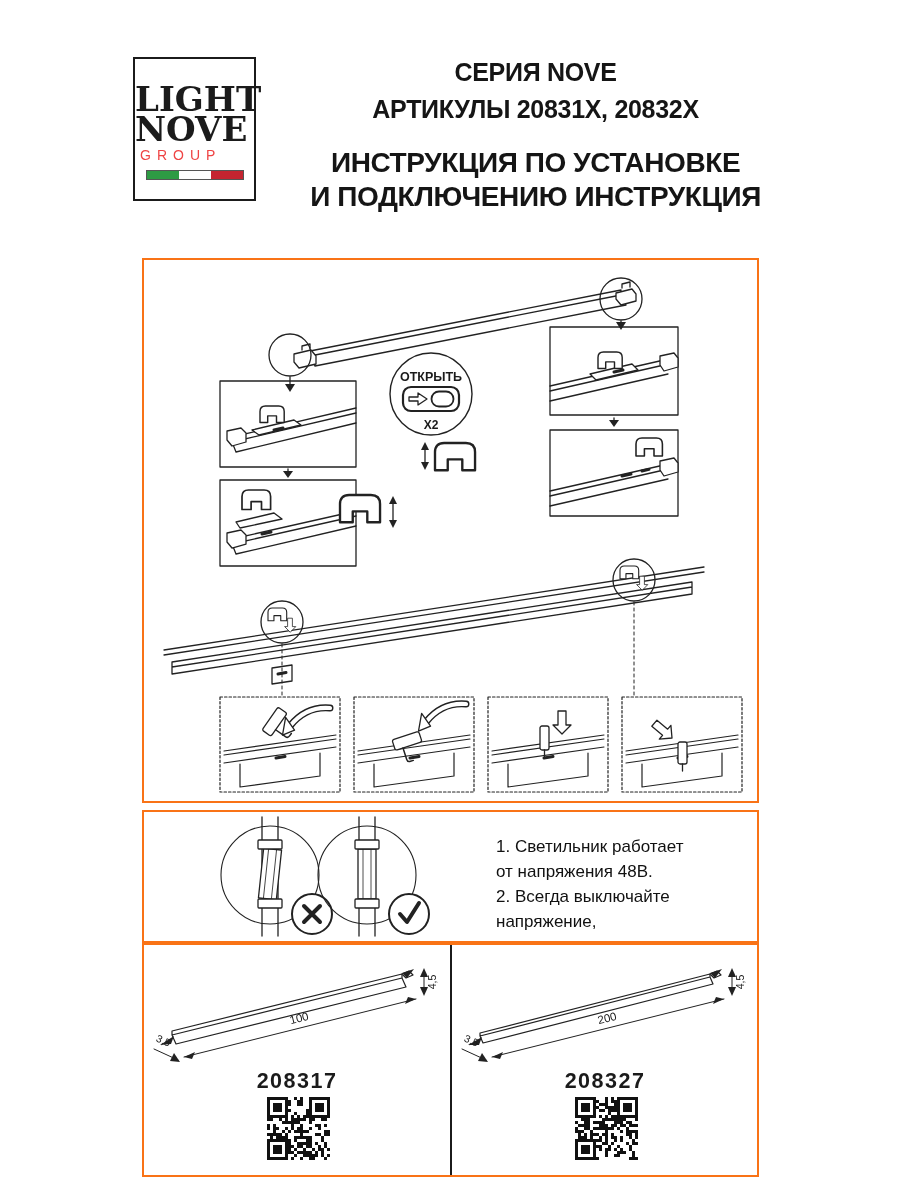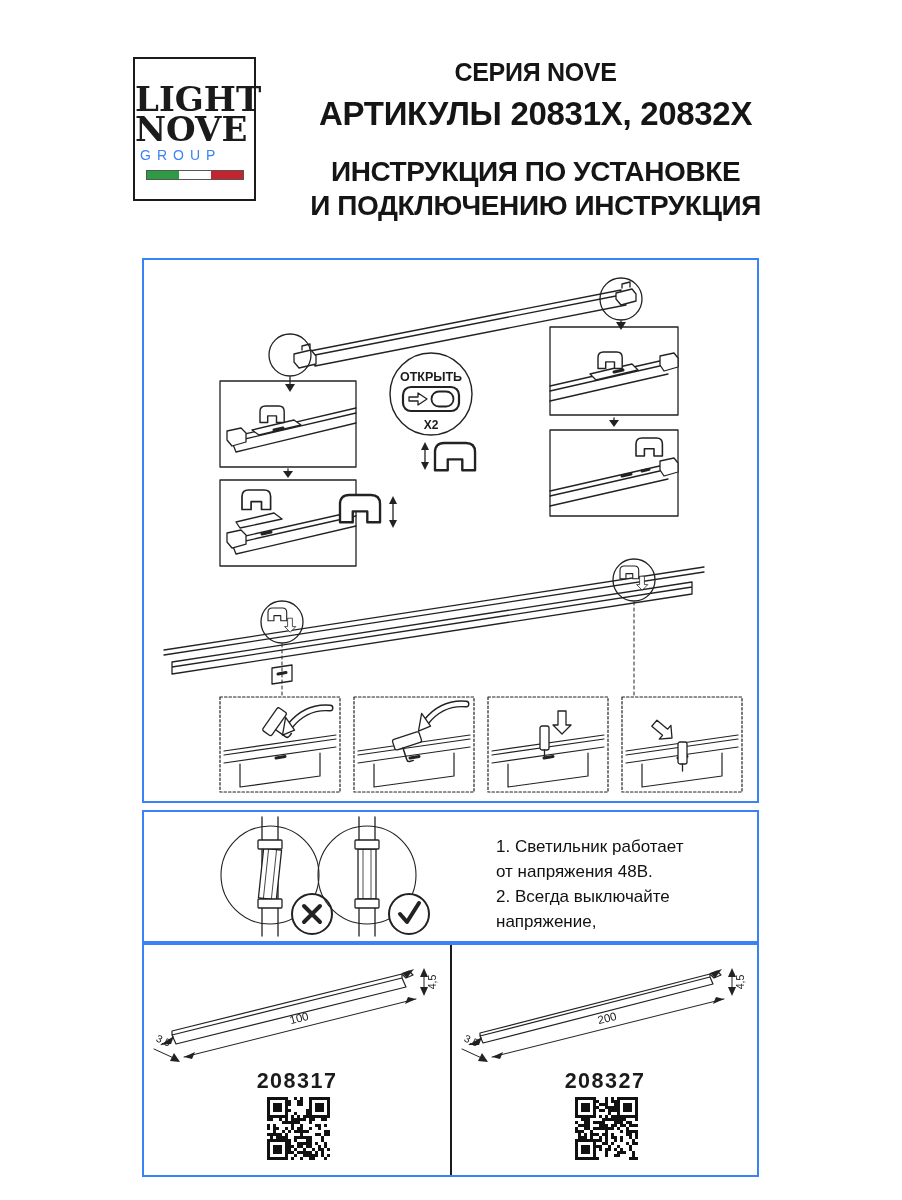--- a/index.html
+++ b/index.html
@@ -3,29 +3,29 @@
 <meta charset="utf-8">
 <style>
   html,body{margin:0;padding:0;background:#fff;}
   .page{position:relative;width:902px;height:1200px;background:#fff;overflow:hidden;
         font-family:"Liberation Sans",sans-serif;color:#1b1b1b;}
   
   .logo-box{position:absolute;left:133px;top:57px;width:119px;height:140px;
             border:2px solid #1b1b1b;background:#fff;}
   .logo-word{font-family:"DejaVu Serif",serif;font-weight:bold;font-size:34px;line-height:30px;letter-spacing:0;}
   .logo-word.first{margin-top:25px;}
-  .logo-group{font-size:14px;letter-spacing:6px;margin-top:3px;margin-left:5px;color:#3b82f6;}
+  .logo-group{font-size:14px;letter-spacing:6px;margin-top:3px;margin-left:5px;color:#ef4444;}
   .logo-flag{width:96px;height:8px;margin:7px auto 0;border:1px solid #555;display:flex;}
   .logo-flag span{flex:1;}
   .hdr{position:absolute;top:58px;right:141px;text-align:center;font-weight:bold;color:#151515;}
   .hdr .series{font-size:25px;letter-spacing:-.3px;}
-  .hdr .articles{font-size:33px;margin-top:8px;letter-spacing:-.3px;}
+  .hdr .articles{font-size:25px;margin-top:8px;letter-spacing:-.3px;}
   .hdr .title{font-size:28px;margin-top:22px;line-height:34px;letter-spacing:-.4px;}
   
-  .box{position:absolute;border:2px solid #3b82f6;background:#fff;box-sizing:border-box;}
+  .box{position:absolute;border:2px solid #f97316;background:#fff;box-sizing:border-box;}
   #box-main{left:142px;top:258px;width:617px;height:545px;}
   #box-warn{left:142px;top:810px;width:617px;height:133px;}
   #box-products{left:142px;top:943px;width:617px;height:234px;display:flex;}
   .cell{flex:1;position:relative;}
   .cell + .cell{border-left:2px solid #1b1b1b;}
   svg{display:block;}
   svg text{font-family:"Liberation Sans",sans-serif;fill:#1b1b1b;}
   
   .notes{position:absolute;left:352px;top:22px;font-size:17px;line-height:25px;color:#111;}
 </style>

